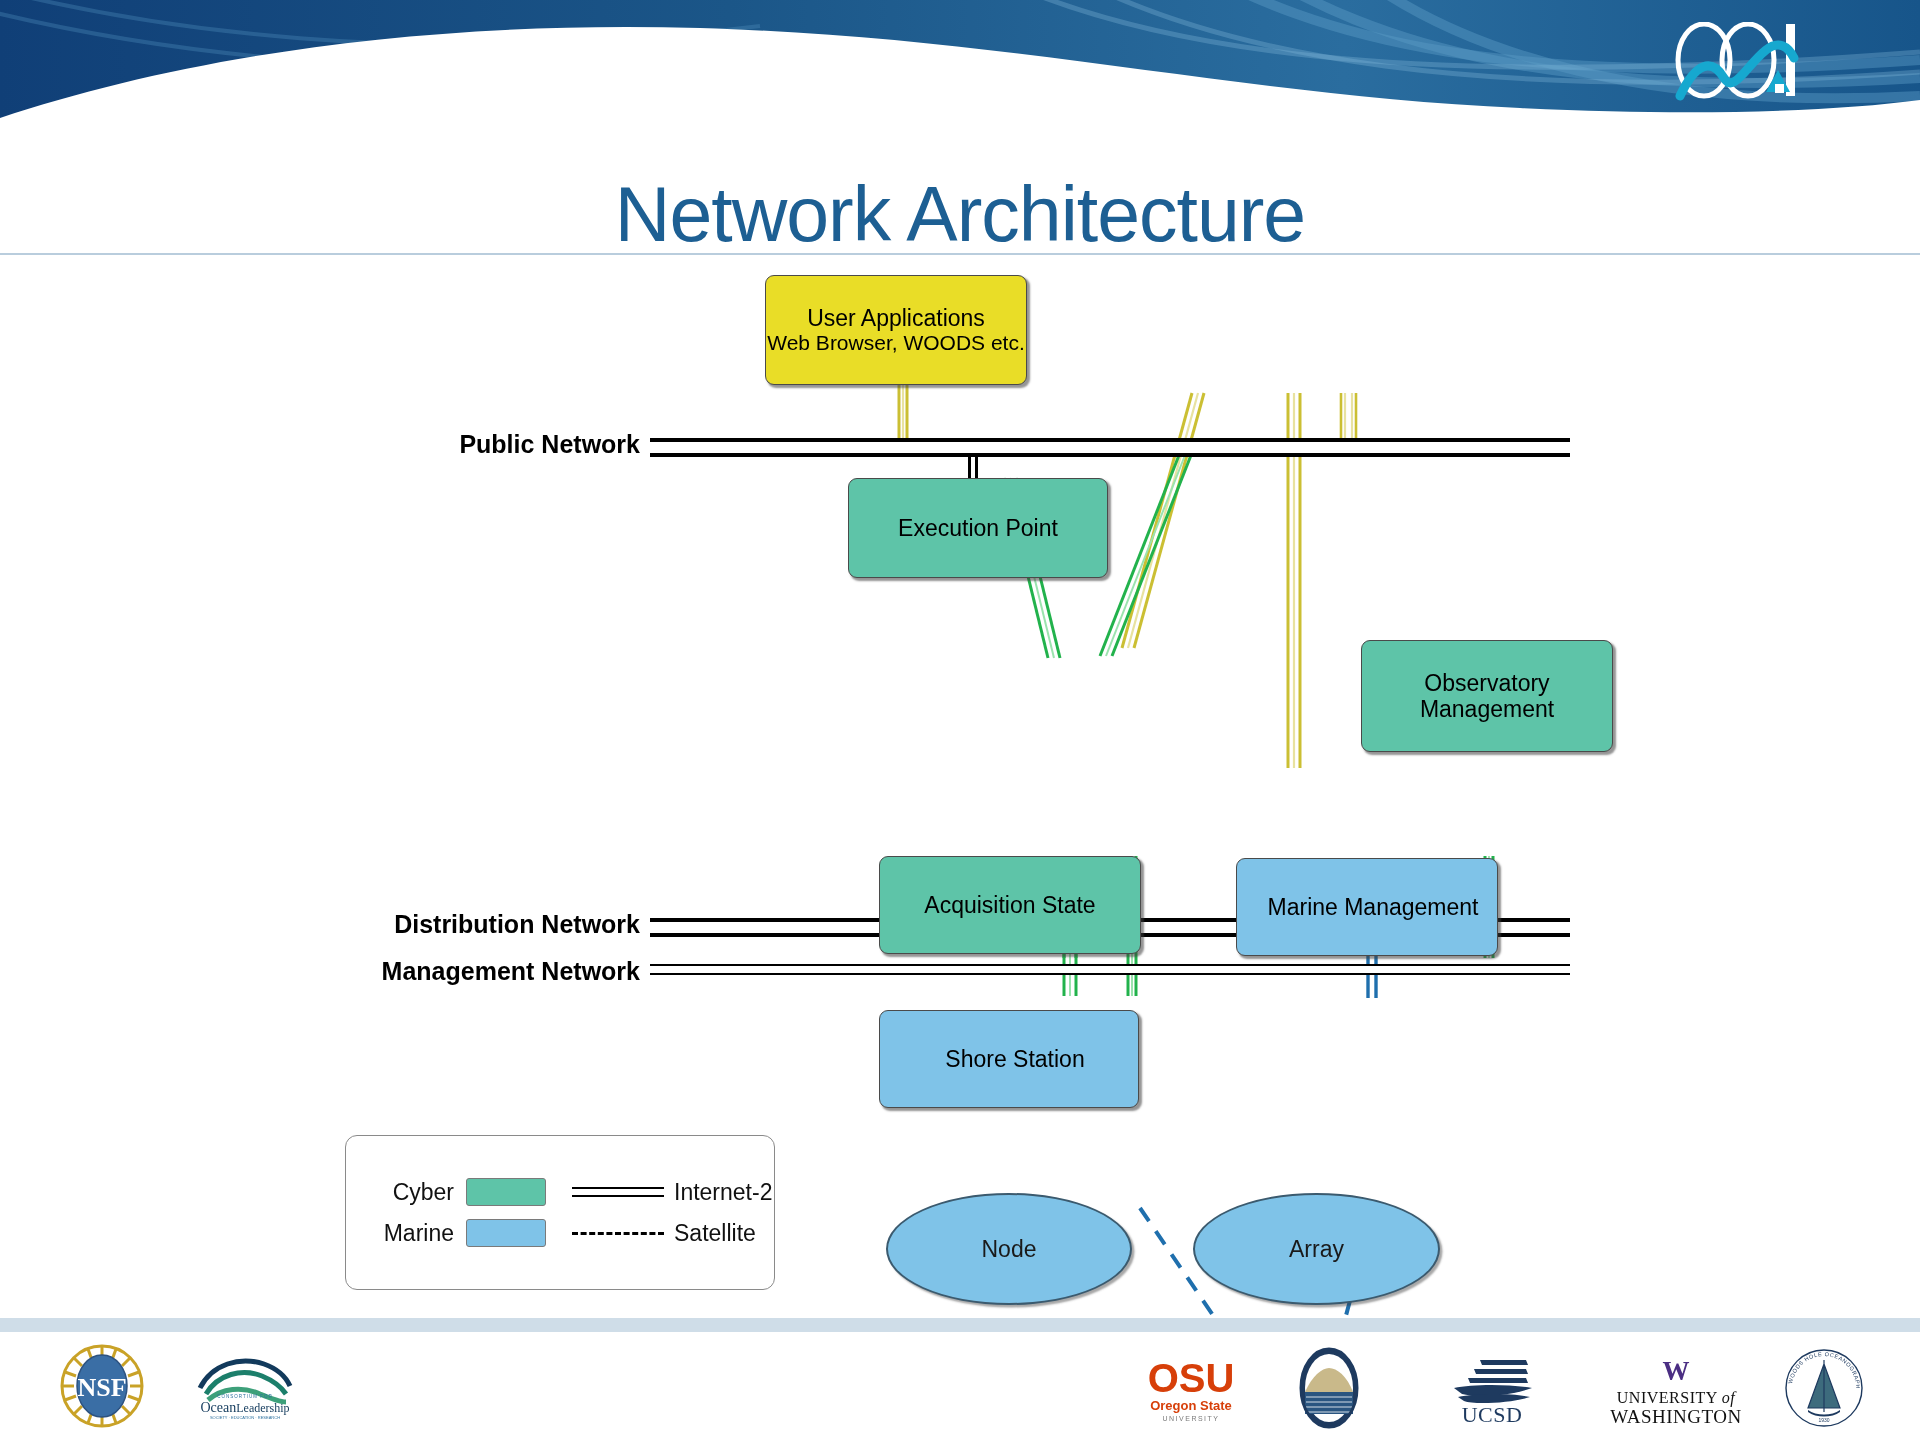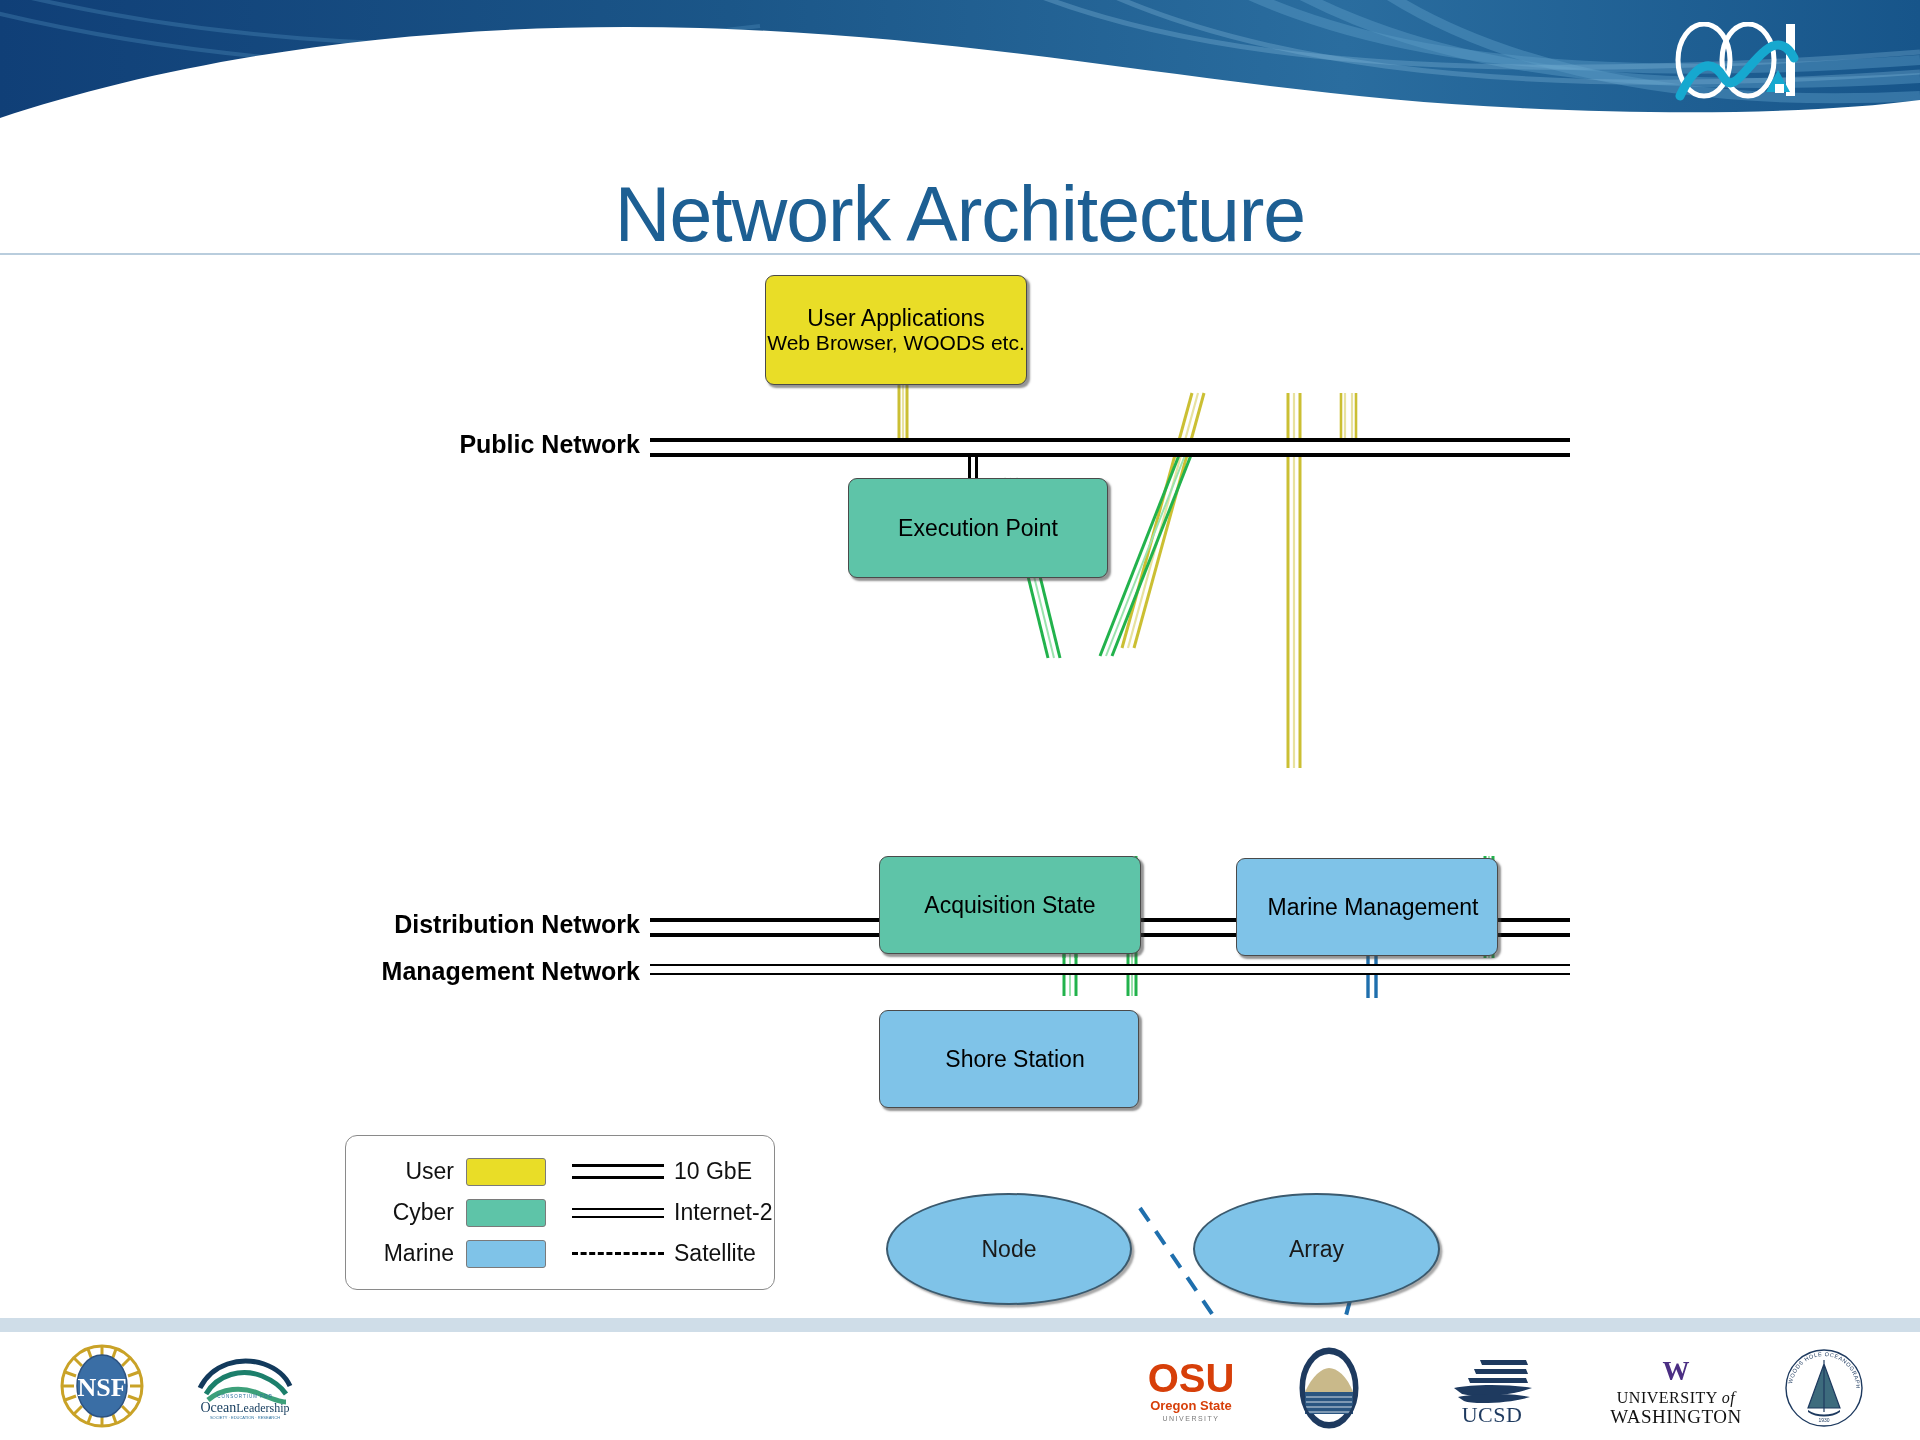--- a/index.html
+++ b/index.html
@@ -256,20 +256,23 @@
     <div class="t1">User Applications</div>
     <div class="t2">Web Browser, WOODS etc.</div>
   </div>
 
 
   <div class="node n-cyber" style="left:848px;top:220px;width:260px;height:100px;">
     <div class="t1">Execution Point</div>
   </div>
 
 
+  <div class="node n-cyber" style="left:1361px;top:382px;width:252px;height:112px;">
+    <div class="t1">Observatory Management</div>
+  </div>
 
   <div class="node n-cyber" style="left:879px;top:598px;width:262px;height:98px;">
     <div class="t1">Acquisition State</div>
   </div>
 
   <div class="node n-marine" style="left:1236px;top:600px;width:262px;height:98px;">
     <div class="t1">Marine Management</div>
   </div>
 
   <div class="node n-marine" style="left:879px;top:752px;width:260px;height:98px;">
@@ -280,28 +283,20 @@
     <span>Node</span>
   </div>
 
   <div class="ell" style="left:1193px;top:935px;width:243px;height:108px;">
     <span>Array</span>
   </div>
 
 </div>
 
 <div id="legend">
-  <div class="lg-row">
-    <div class="lg-name">User</div>
-    <div class="lg-sw" style="background:#e9dd27;"></div>
-    <div class="lg-linecell">
-        <div class="lg-line-thick"></div>
-      </div>
-    <div class="lg-label">10 GbE</div>
-  </div>
   <div class="lg-row">
     <div class="lg-name">Cyber</div>
     <div class="lg-sw" style="background:#5ec4a8;"></div>
     <div class="lg-linecell">
         <div class="lg-line-thin"></div>
       </div>
     <div class="lg-label">Internet-2</div>
   </div>
   <div class="lg-row">
     <div class="lg-name">Marine</div>

